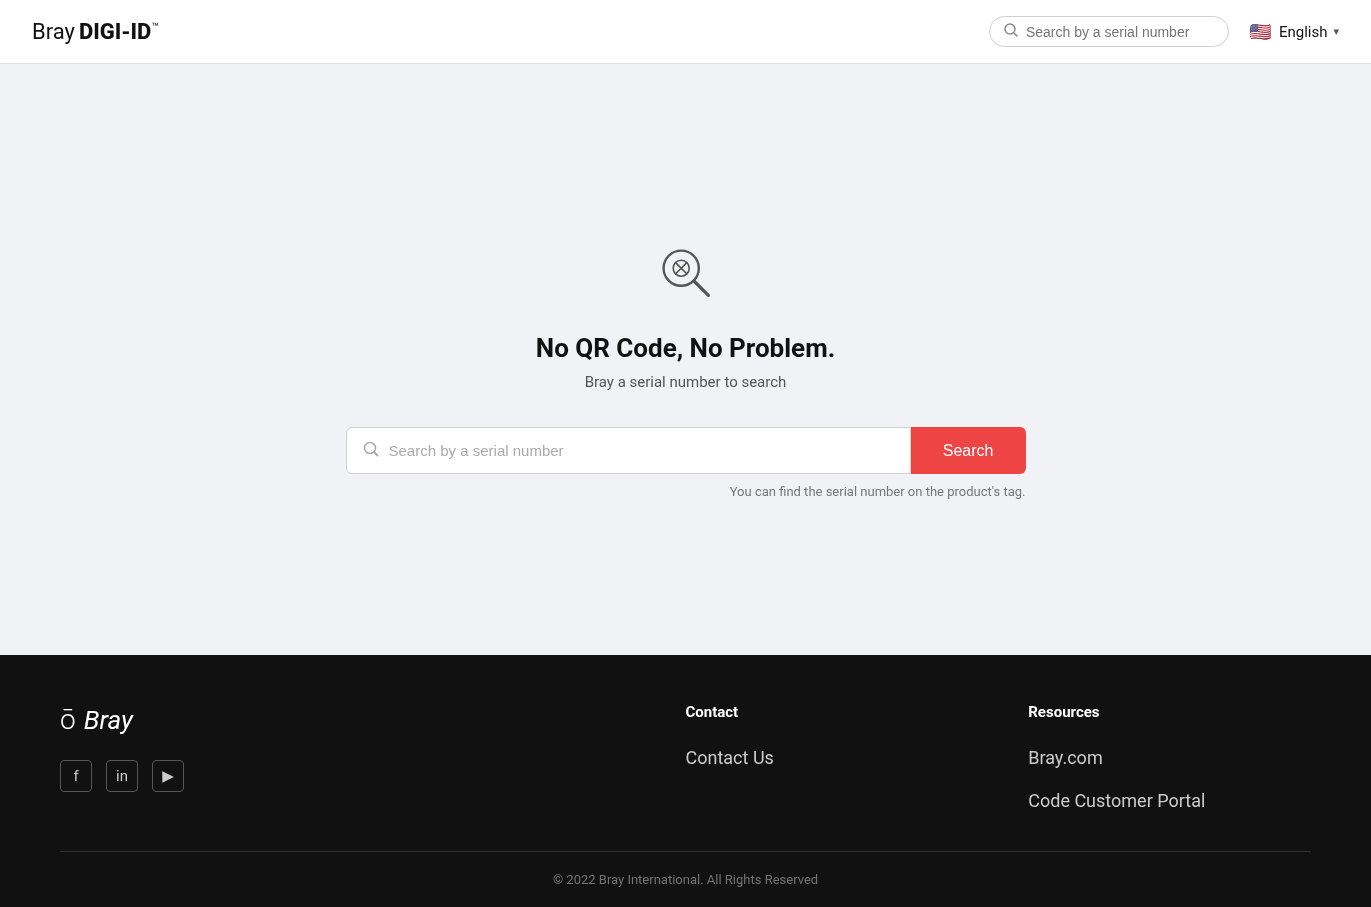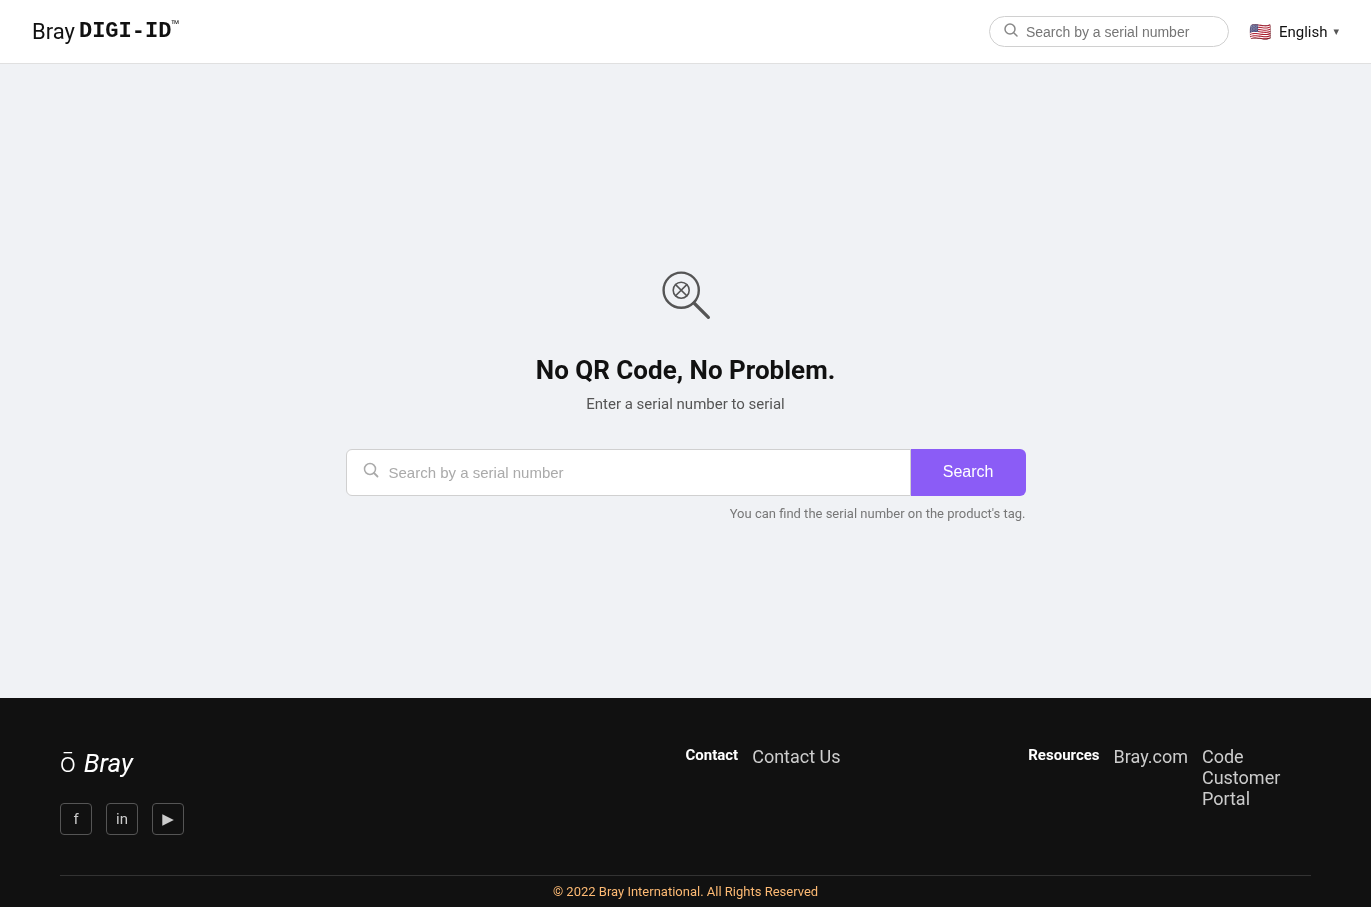--- a/index.html
+++ b/index.html
@@ -19,21 +19,21 @@
       z-index: 100;
     }
     .logo {
       display: flex;
       align-items: center;
       gap: 4px;
       font-size: 22px;
       color: #111;
     }
     .logo-bray { font-weight: 400; }
-    .logo-digi { font-weight: 800; font-family: Liberation Mono, monospace; }
+    .logo-digi { font-weight: 800; }
 
     .header-right {
       display: flex;
       align-items: center;
       gap: 20px;
     }
 
     .header-search {
       display: flex;
       align-items: center;
@@ -139,21 +139,21 @@
       outline: none;
       font-size: 15px;
       color: #333;
       background: transparent;
       width: 100%;
       padding: 14px 0;
     }
     .search-input-wrapper input::placeholder { color: #aaa; }
 
     .search-btn {
-      background: #8b5cf6;
+      background: #ef4444;
       color: #fff;
       border: none;
       border-radius: 0 6px 6px 0;
       padding: 0 32px;
       font-size: 16px;
       font-weight: 500;
       cursor: pointer;
       white-space: nowrap;
     }
 
@@ -215,42 +215,42 @@
       align-items: center;
       justify-content: center;
       cursor: pointer;
       font-size: 15px;
       color: #ccc;
     }
 
     .footer-col {
       flex: 1;
       display: flex;
-      flex-direction: row;
-      gap: 14px;
+      flex-direction: column;
+      gap: 22px;
     }
     .footer-col-title {
       font-size: 15px;
       font-weight: 700;
       color: #fff;
       margin-bottom: 4px;
     }
     .footer-link {
       font-size: 18px;
       color: #ccc;
       cursor: pointer;
       text-decoration: none;
     }
 
     .footer-bottom {
       border-top: 1px solid #333;
-      padding: 8px 0;
+      padding: 20px 0;
       text-align: center;
       font-size: 13px;
-      color: #fdba74;
+      color: #737373;
     }
   </style>
 </head>
 <body>
 
 <header class="header">
   <div class="logo">
     <span class="logo-bray">Bray</span>
     <span class="logo-digi">
       <span>DIGI-ID</span><span style="font-size:12px; vertical-align:super; font-weight:400;">™</span>
@@ -279,21 +279,21 @@
     <svg class="magnifier" viewBox="0 0 80 80" fill="none" xmlns="http://www.w3.org/2000/svg">
       <circle cx="34" cy="34" r="22" stroke="#555" stroke-width="3"></circle>
       <line x1="50" y1="50" x2="68" y2="68" stroke="#555" stroke-width="4" stroke-linecap="round"></line>
       <circle cx="34" cy="34" r="10" stroke="#555" stroke-width="2"></circle>
       <line x1="27" y1="27" x2="41" y2="41" stroke="#555" stroke-width="2" stroke-linecap="round"></line>
       <line x1="41" y1="27" x2="27" y2="41" stroke="#555" stroke-width="2" stroke-linecap="round"></line>
     </svg>
   </div>
 
   <h1 class="hero-title">No QR Code, No Problem.</h1>
-  <p class="hero-subtitle">Enter a serial number to serial</p>
+  <p class="hero-subtitle">Bray a serial number to search</p>
 
   <div class="search-bar-container">
     <div class="search-bar-row">
       <div class="search-input-wrapper">
         <span>
           <svg width="16" height="16" viewBox="0 0 16 16" fill="none" xmlns="http://www.w3.org/2000/svg">
             <circle cx="7" cy="7" r="5.5" stroke="#aaa" stroke-width="1.5"></circle>
             <line x1="11" y1="11" x2="14.5" y2="14.5" stroke="#aaa" stroke-width="1.8" stroke-linecap="round"></line>
           </svg>
         </span>

